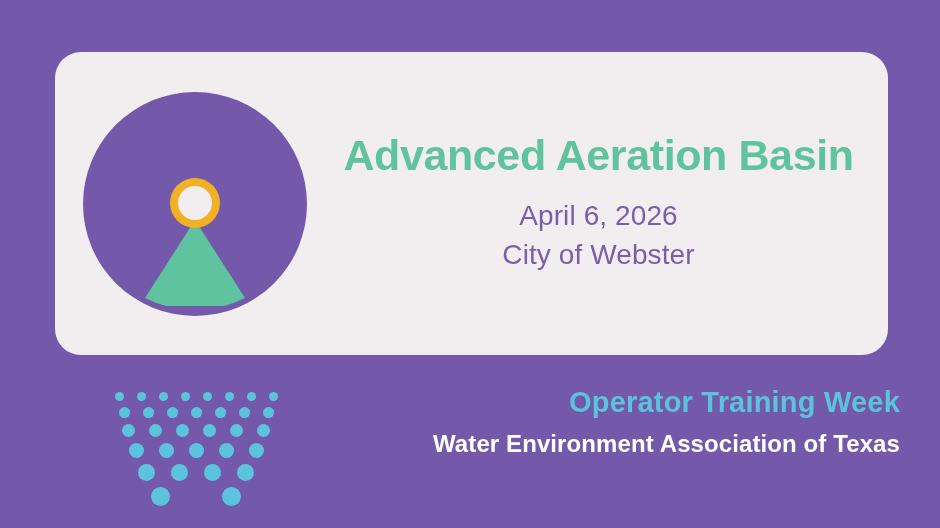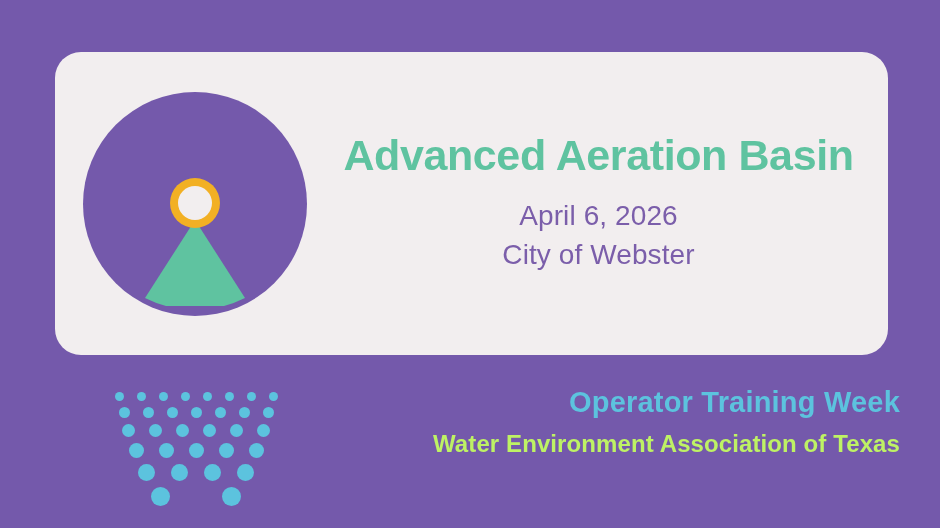--- a/index.html
+++ b/index.html
@@ -240,18 +240,18 @@
           <span class="dot" style="width: 17px; height: 17px; margin-left: 16px; background: rgb(92, 195, 222);"></span>
         </div>
         <div class="dot-row" style="height: 22px; margin-bottom: 3px;">
           <span class="dot" style="width: 19px; height: 19px; margin-left: 0px; background: rgb(92, 195, 222);"></span>
           <span class="dot" style="width: 19px; height: 19px; margin-left: 52px; background: rgb(92, 195, 222);"></span>
         </div>
       </div>
 
     <div id="brand-text">
       <div id="brand-title" style="color: rgb(92, 195, 222);">Operator Training Week</div>
-      <div id="brand-subtitle" style="color: #bef264;">Water Environment Association of Texas</div>
+      <div id="brand-subtitle" style="color: #ffffff;">Water Environment Association of Texas</div>
     </div>
 
   </div>
 
 </div>
 
 </body></html>

